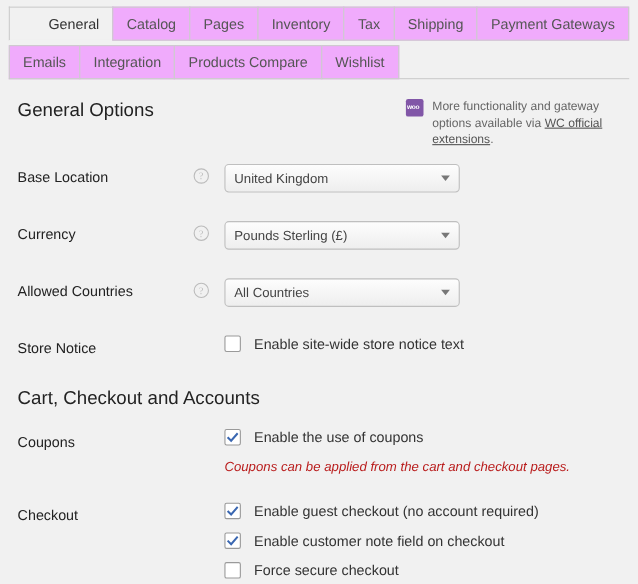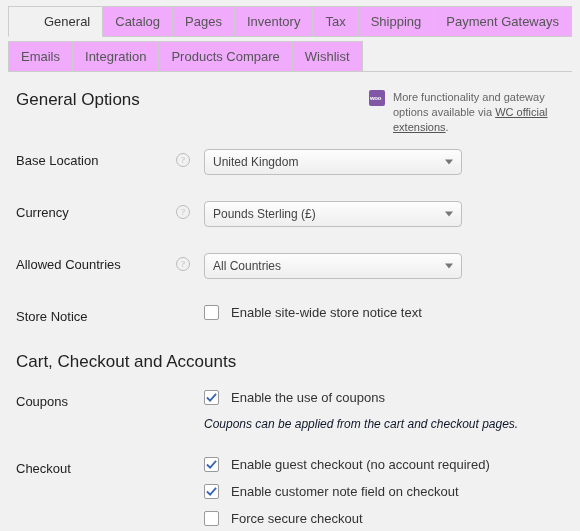--- a/index.html
+++ b/index.html
@@ -102,21 +102,21 @@
     border: 1px solid #bbb;
     border-radius: 50%;
     color: #bbb;
     font-size: 9px;
     display: inline-flex;
     align-items: center; justify-content: center;
     font-family: Georgia, serif;
   }
   .field { flex: 1; }
   .select {
-    width: 258px;
+    width: 214px;
     border: 1px solid #bfbfbf;
     border-radius: 4px;
     background: linear-gradient(#fdfdfd,#eee);
     padding: 5px 24px 5px 8px;
     font-size: 12px;
     color: #444;
     position: relative;
     cursor: pointer;
   }
   .select::after {
@@ -146,21 +146,21 @@
     display:inline-flex;
     align-items:center;justify-content:center;
     cursor:pointer;
     flex-shrink:0;
   }
   .checkbox.checked svg { display:block; }
   .checkbox svg { display:none; width:11px;height:11px; }
   .hint {
     font-size: 12px;
     font-style: italic;
-    color: #0f172a;
+    color: #b91c1c;
     margin-top: 2px;
   }
 </style>
 </head>
 <body>
 
 <div class="tabs" id="tabs">
     <div class="tab active">General</div>
     <div class="tab">Catalog</div>
     <div class="tab">Pages</div>

